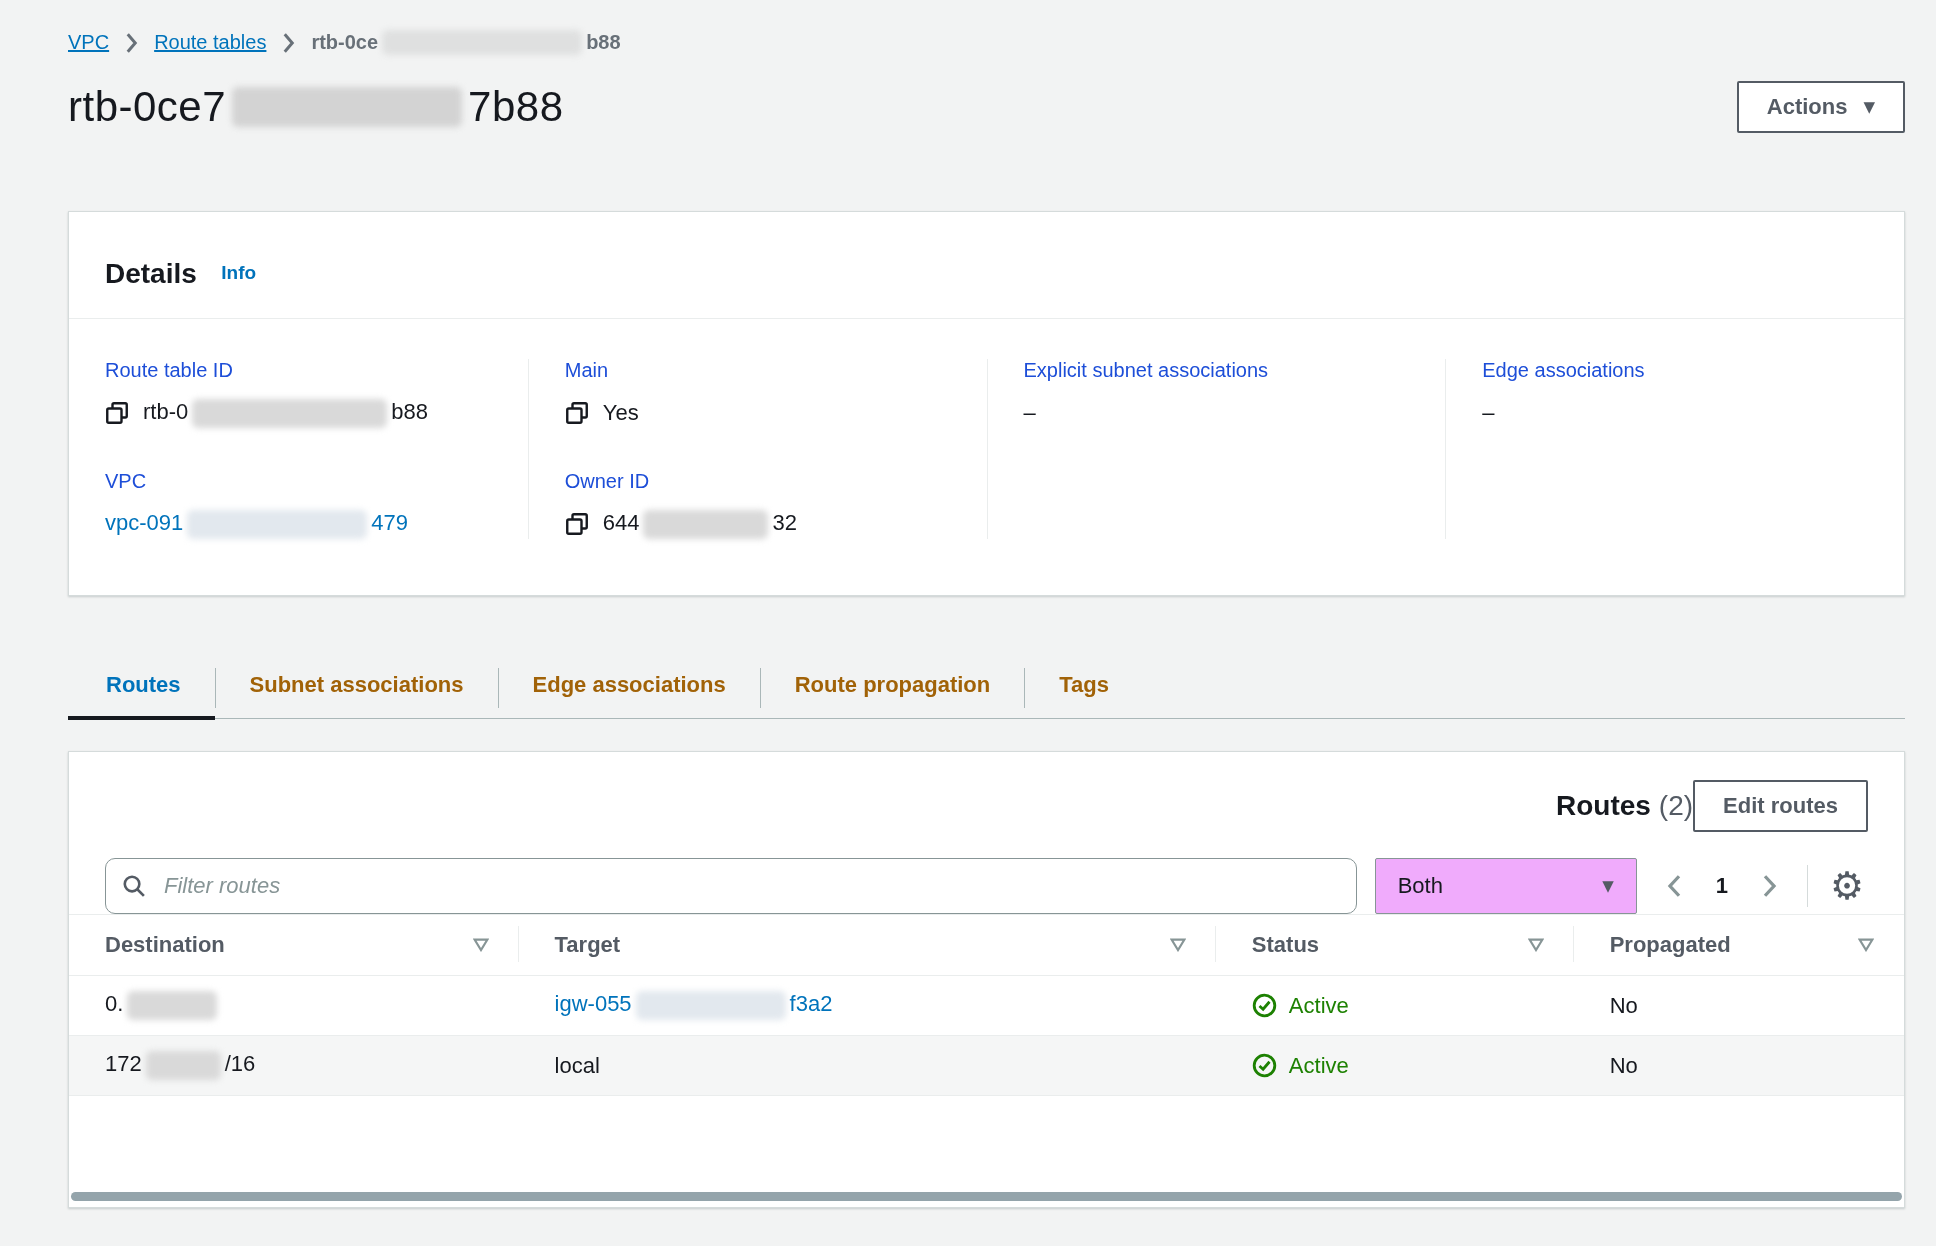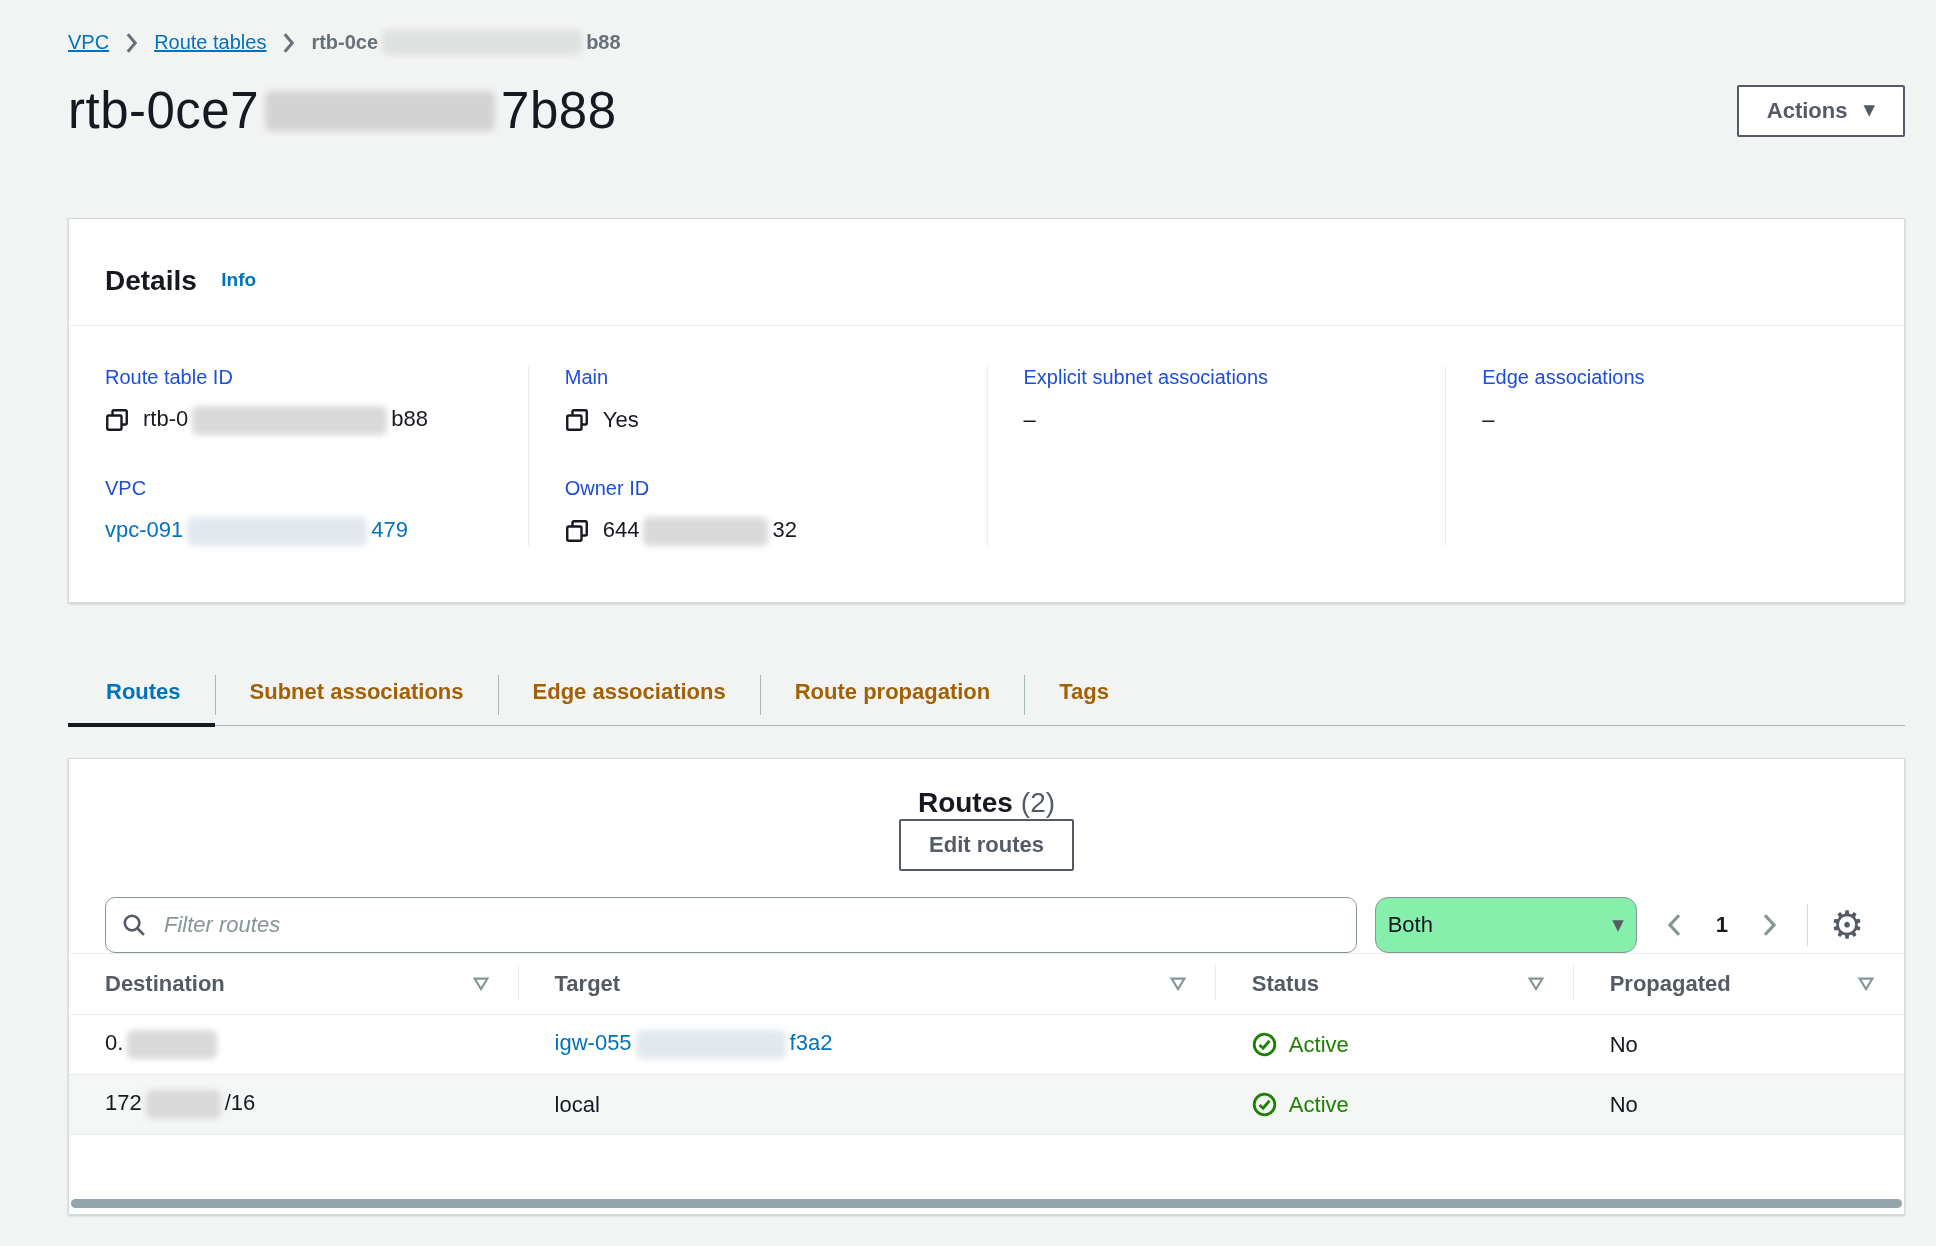--- a/index.html
+++ b/index.html
@@ -11,21 +11,21 @@
   }
   .page { margin: 0 31px 0 68px; }
 
   
   .breadcrumb { display: flex; align-items: center; gap: 16px; padding-top: 30px; font-size: 20px; }
   .breadcrumb a { color: #0073bb; text-decoration: underline; }
   .crumb-current { color: #687078; font-weight: 700; display: inline-flex; align-items: center; }
 
   
   .title-row { display: flex; justify-content: space-between; align-items: center; margin-top: 26px; }
-  h1 { font-size: 51px; font-weight: 400; color: #16191f; letter-spacing: .5px; display: flex; align-items: center; }
+  h1 { font-size: 42px; font-weight: 400; color: #16191f; letter-spacing: .5px; display: flex; align-items: center; }
 
   .btn {
     display: inline-flex; align-items: center; gap: 16px;
     background: #fff; border: 2px solid #545b64; border-radius: 2px;
     color: #545b64; font-weight: 700; font-size: 22px;
     padding: 11px 28px; cursor: pointer; font-family: inherit;
   }
   .caret { font-family: "DejaVu Sans", sans-serif; font-size: 15px; color: #545b64; line-height: 1; }
 
   
@@ -56,35 +56,35 @@
   
   .tabs { display: flex; align-items: center; margin-top: 62px; border-bottom: 1px solid #aab7b8; }
   .tab { position: relative; padding: 14px 34px 20px; font-size: 22px; font-weight: 700; color: #a16207; cursor: pointer; white-space: nowrap; }
   .tab.first { padding-left: 38px; }
   .tab.active { color: #0073bb; }
   .tab.active::after { content: ""; position: absolute; left: 0; right: 0; bottom: -2px; height: 4px; background: #16191f; }
   .tabdiv { width: 1px; height: 40px; background: #aab7b8; }
 
   
   .routes-card { margin-top: 32px; position: relative; height: 457px; overflow: hidden; }
-  .routes-head { display: flex; justify-content: flex-end; align-items: center; padding: 28px 36px 0; flex-direction: column; }
+  .routes-head { display: flex; justify-content: flex-end; align-items: center; padding: 28px 36px 0; }
   .routes-title { font-size: 28px; font-weight: 700; }
   .routes-count { font-weight: 400; color: #545b64; margin-left: 8px; }
 
   .filter-row { display: flex; align-items: center; gap: 18px; padding: 26px 36px 0; }
   .search-wrap { position: relative; flex: 1; }
   .search-wrap input {
     width: 100%; height: 56px; border: 1px solid #879596; border-radius: 10px;
     padding: 0 16px 0 58px; font-size: 22px; font-family: inherit; color: #16191f; background: #fff;
   }
   .search-wrap input::placeholder { color: #879596; font-style: italic; }
   .search-icon { position: absolute; left: 16px; top: 15px; }
   .select {
-    width: 262px; height: 56px; border: 1px solid #879596; border-radius: 13px; background: #86efac;
-    display: flex; align-items: center; justify-content: space-between; padding: 0 12px;
+    width: 262px; height: 56px; border: 1px solid #879596; border-radius: 2px; background: #f0abfc;
+    display: flex; align-items: center; justify-content: space-between; padding: 0 22px;
     font-size: 22px; color: #16191f; cursor: pointer;
   }
   .pager { display: flex; align-items: center; gap: 30px; padding: 0 8px; }
   .page-btn { background: none; border: none; cursor: pointer; display: inline-flex; padding: 4px; }
   .page-num { font-size: 22px; font-weight: 700; color: #16191f; background: none; border: none; cursor: pointer; font-family: inherit; }
   .vdiv { width: 1px; height: 42px; background: #d5dbdb; }
   .gear-btn { background: none; border: none; cursor: pointer; font-size: 38px; color: #545b64; line-height: 1; font-family: "DejaVu Sans", sans-serif; padding: 0 4px; }
 
   
   table { width: 100%; border-collapse: collapse; font-size: 22px; }

